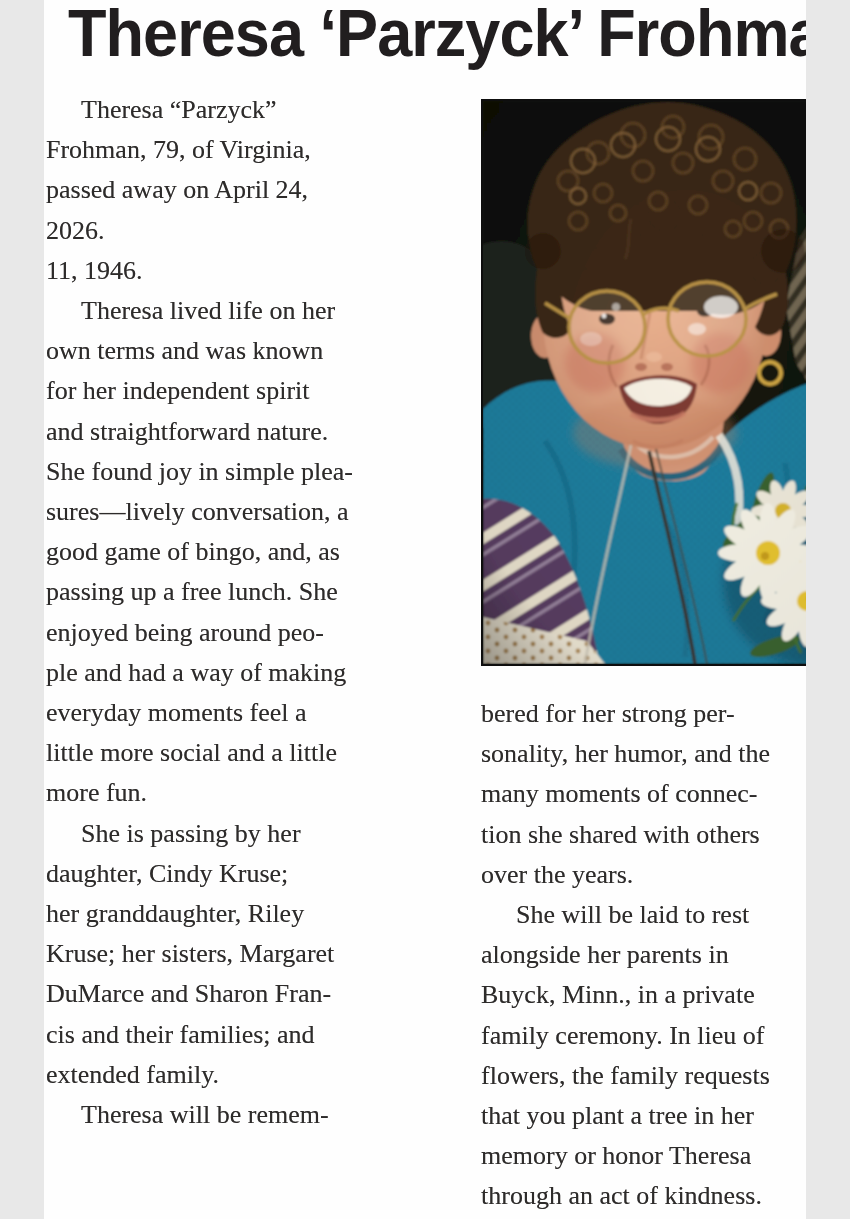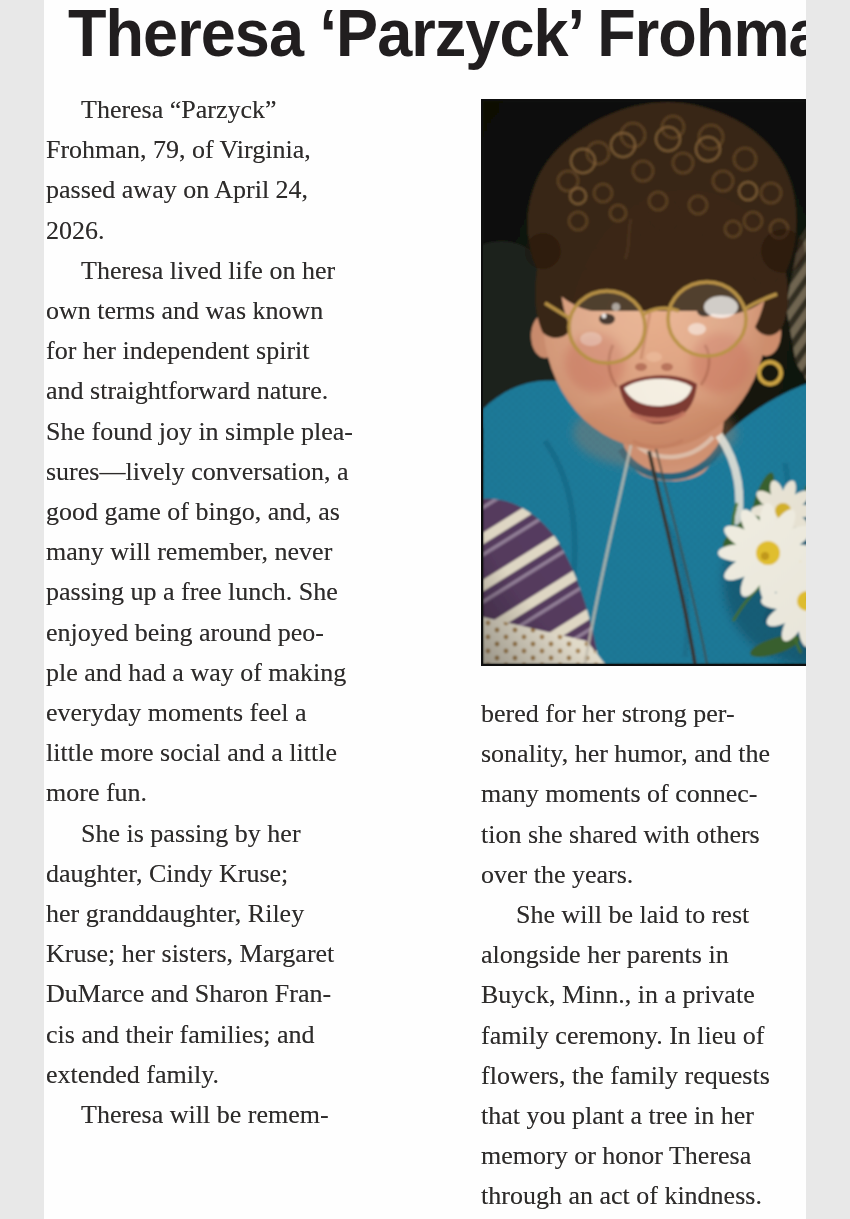--- a/index.html
+++ b/index.html
@@ -37,30 +37,30 @@
   <h1 class="headline">Theresa ‘Parzyck’ Frohman</h1>
 
   <div class="col col-left">
       <div class="para">
         <div class="line indent">Theresa “Parzyck”</div>
         <div class="line">Frohman, 79, of Virginia,</div>
         <div class="line">passed away on April 24,</div>
         <div class="line">2026.</div>
       </div>
       <div class="para">
+        <div class="line">11, 1946.</div>
       </div>
       <div class="para">
         <div class="line indent">Theresa lived life on her</div>
         <div class="line">own terms and was known</div>
         <div class="line">for her independent spirit</div>
         <div class="line">and straightforward nature.</div>
         <div class="line">She found joy in simple plea-</div>
         <div class="line">sures—lively conversation, a</div>
         <div class="line">good game of bingo, and, as</div>
-        <div class="line">many will remember, never</div>
         <div class="line">passing up a free lunch. She</div>
         <div class="line">enjoyed being around peo-</div>
         <div class="line">ple and had a way of making</div>
         <div class="line">everyday moments feel a</div>
         <div class="line">little more social and a little</div>
         <div class="line">more fun.</div>
       </div>
       <div class="para">
         <div class="line indent">She is passing by her</div>
         <div class="line">daughter, Cindy Kruse;</div>

